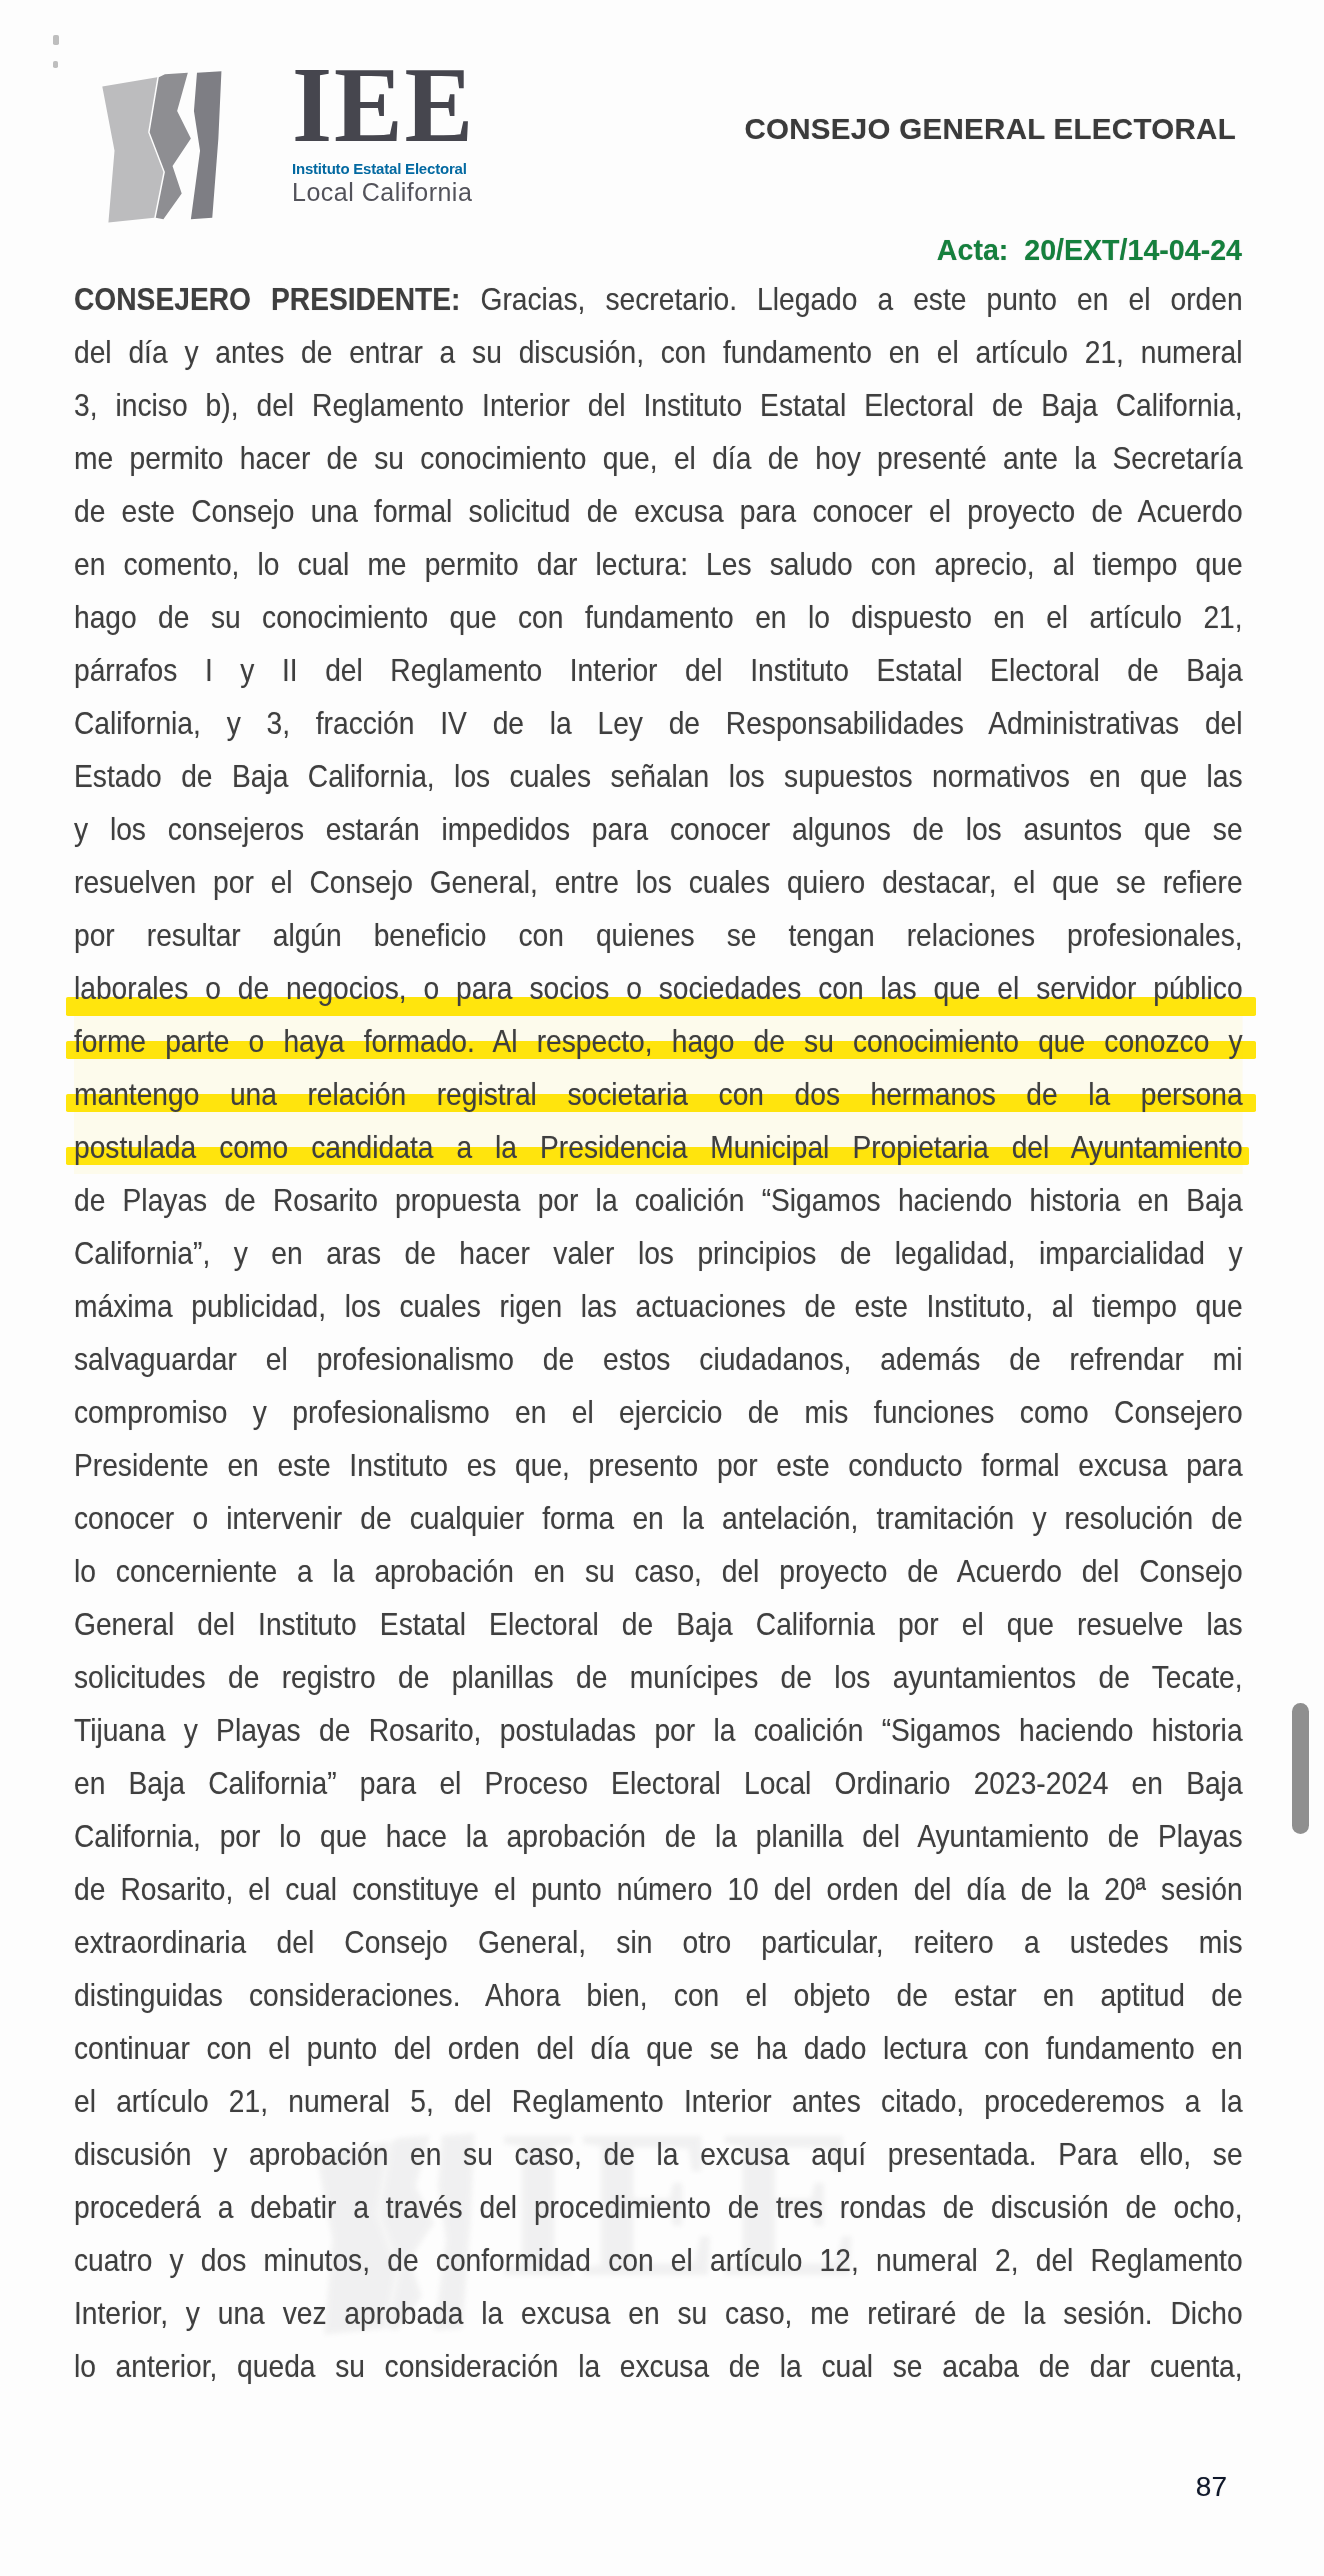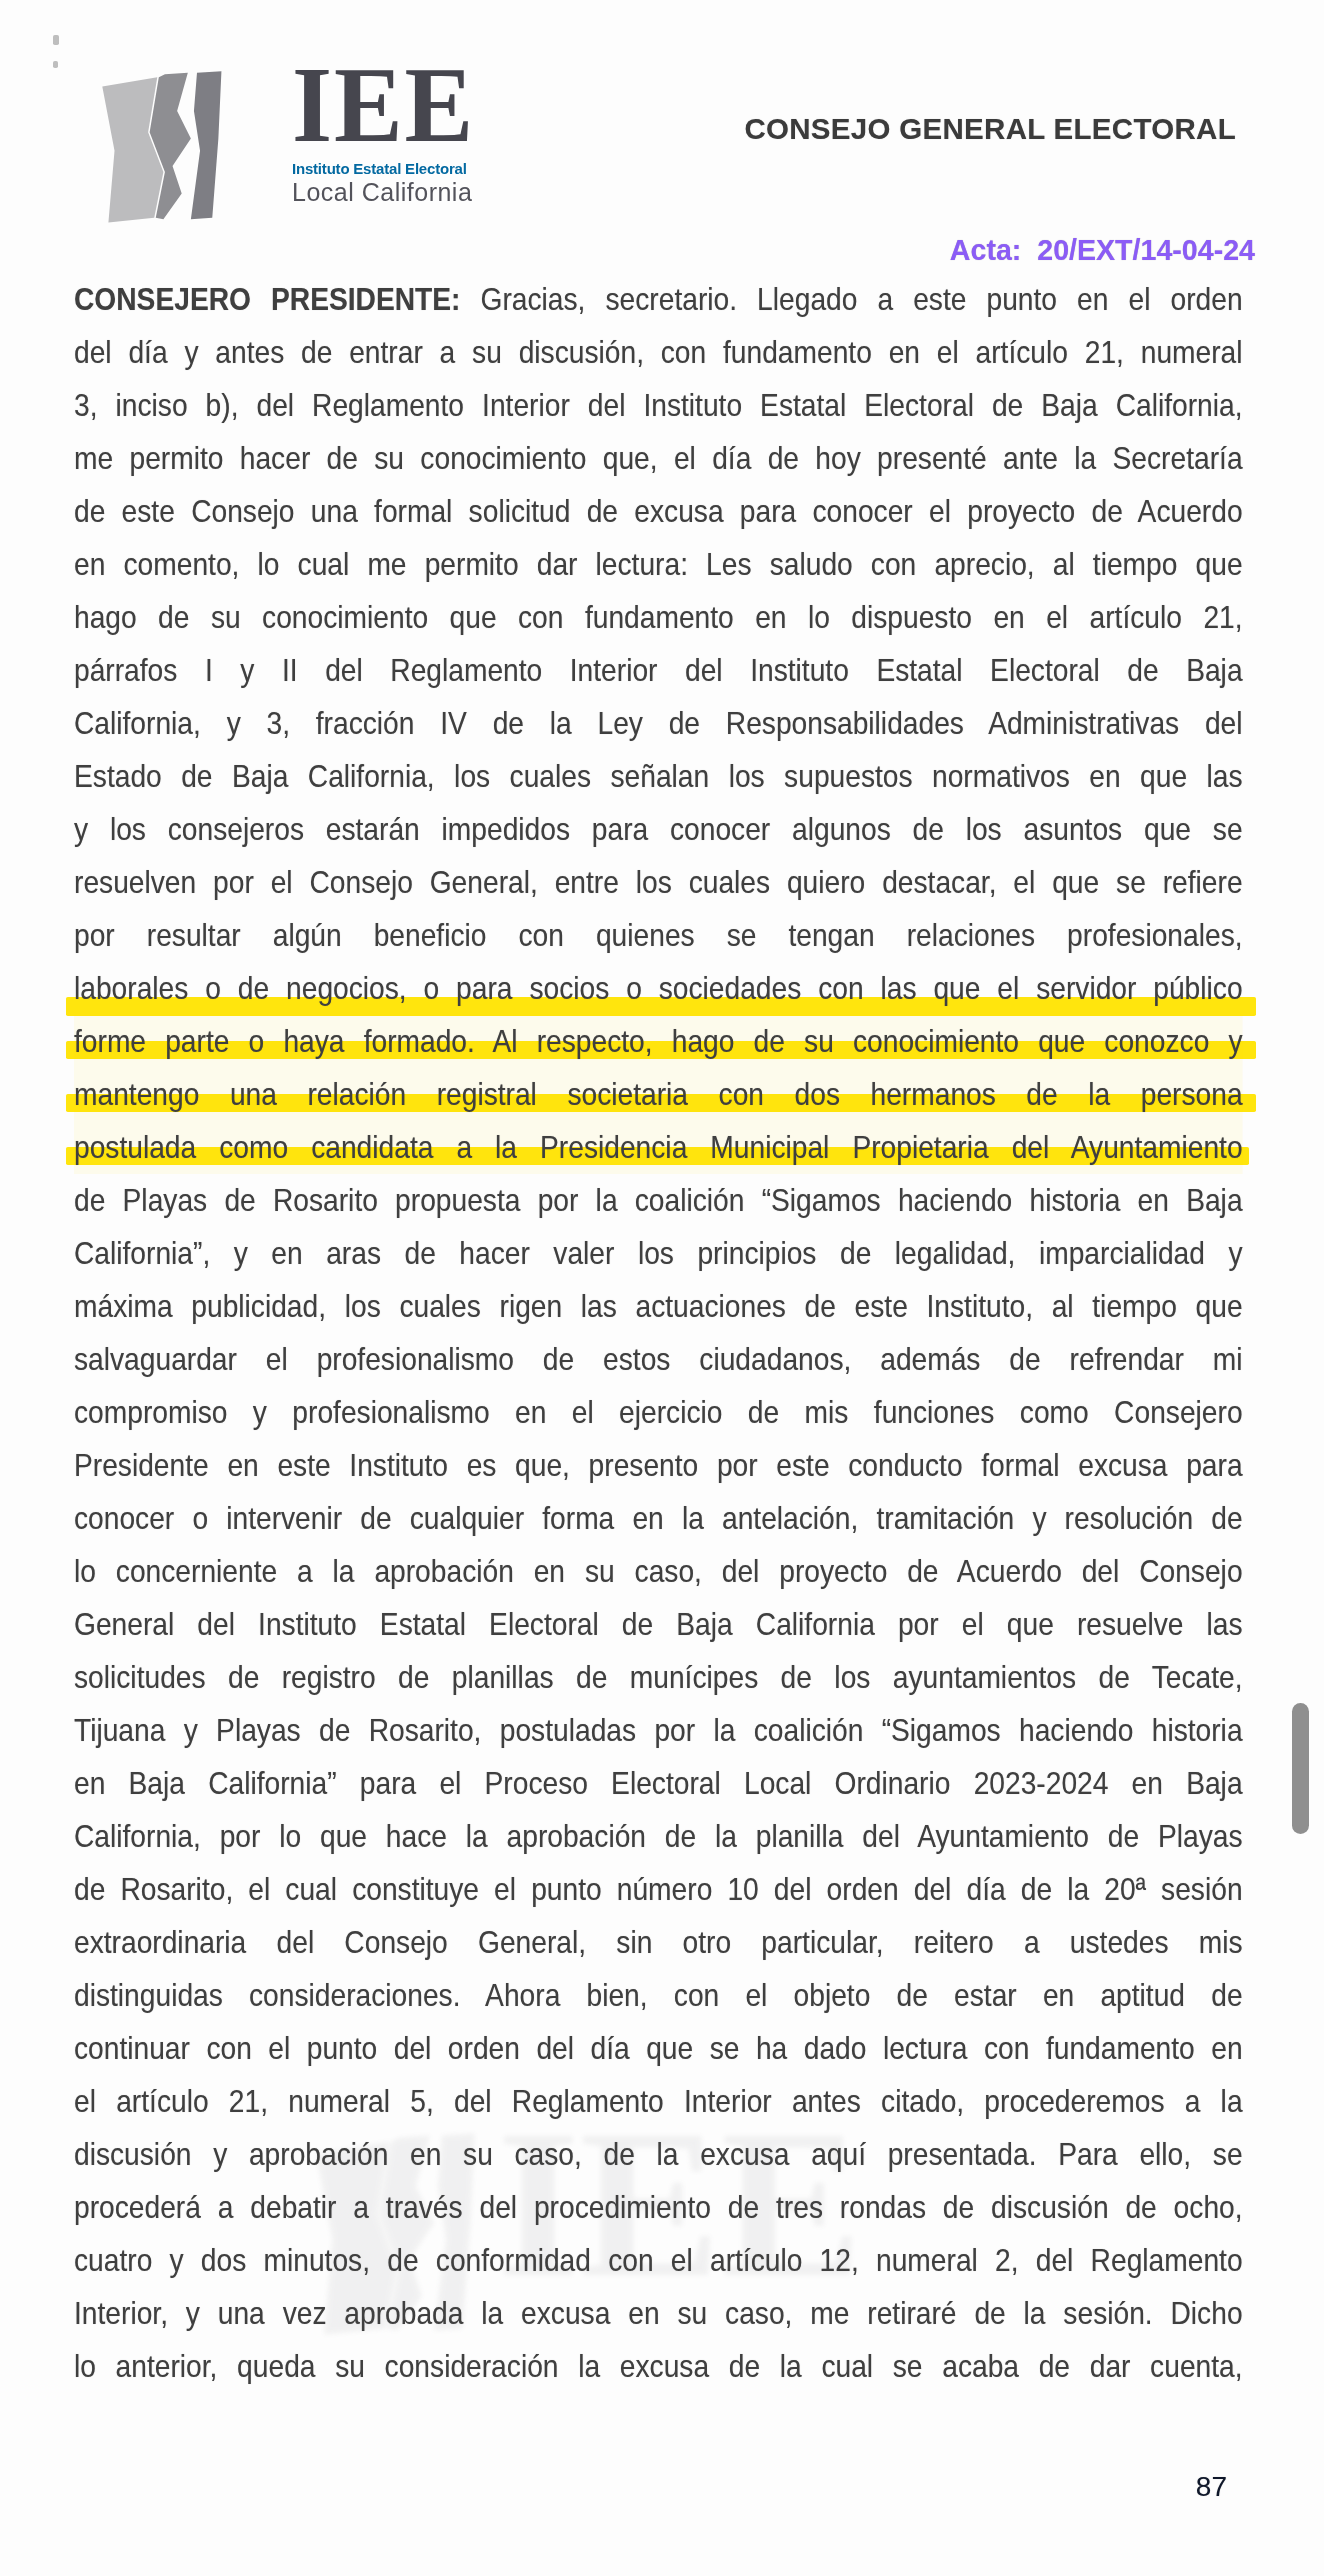--- a/index.html
+++ b/index.html
@@ -14,22 +14,22 @@
         font-size:103px;line-height:100px;color:#46464e;letter-spacing:1.8px;
         transform:scaleY(1.04);transform-origin:0 0;}
   .logo-institute{font-size:15px;font-weight:700;color:#0369a1;
         letter-spacing:-0.2px;margin-top:7.4px;white-space:nowrap;}
   .logo-state{font-size:25px;font-weight:400;color:#53535b;
         letter-spacing:0.5px;margin-top:0.9px;white-space:nowrap;}
 
   .cge-title{position:absolute;top:112px;right:89px;font-size:29.5px;
         font-weight:700;color:#3b3b3b;letter-spacing:0.3px;
         text-shadow:0 0 0.9px rgba(59,59,59,.4);}
-  .acta-line{position:absolute;top:234px;right:70px;font-size:28.6px;
-        font-weight:700;color:#8b5cf6;white-space:pre;
+  .acta-line{position:absolute;top:234px;right:83px;font-size:28.6px;
+        font-weight:700;color:#15803d;white-space:pre;
         text-shadow:0 0 0.9px rgba(59,59,59,.4);}
 
   
   .lines{position:absolute;left:74px;top:273px;width:1168px;z-index:2;}
   .line{width:1327px;height:53px;line-height:53px;font-size:32px;
         color:#3f3f3f;text-align:justify;text-align-last:justify;
         transform:scaleX(0.8806);transform-origin:0 0;
         white-space:nowrap;text-shadow:0 0 0.9px rgba(63,63,63,.35);}
   .line b{font-weight:700;}
   .line.hl{background:rgba(255,230,10,0.07);}

